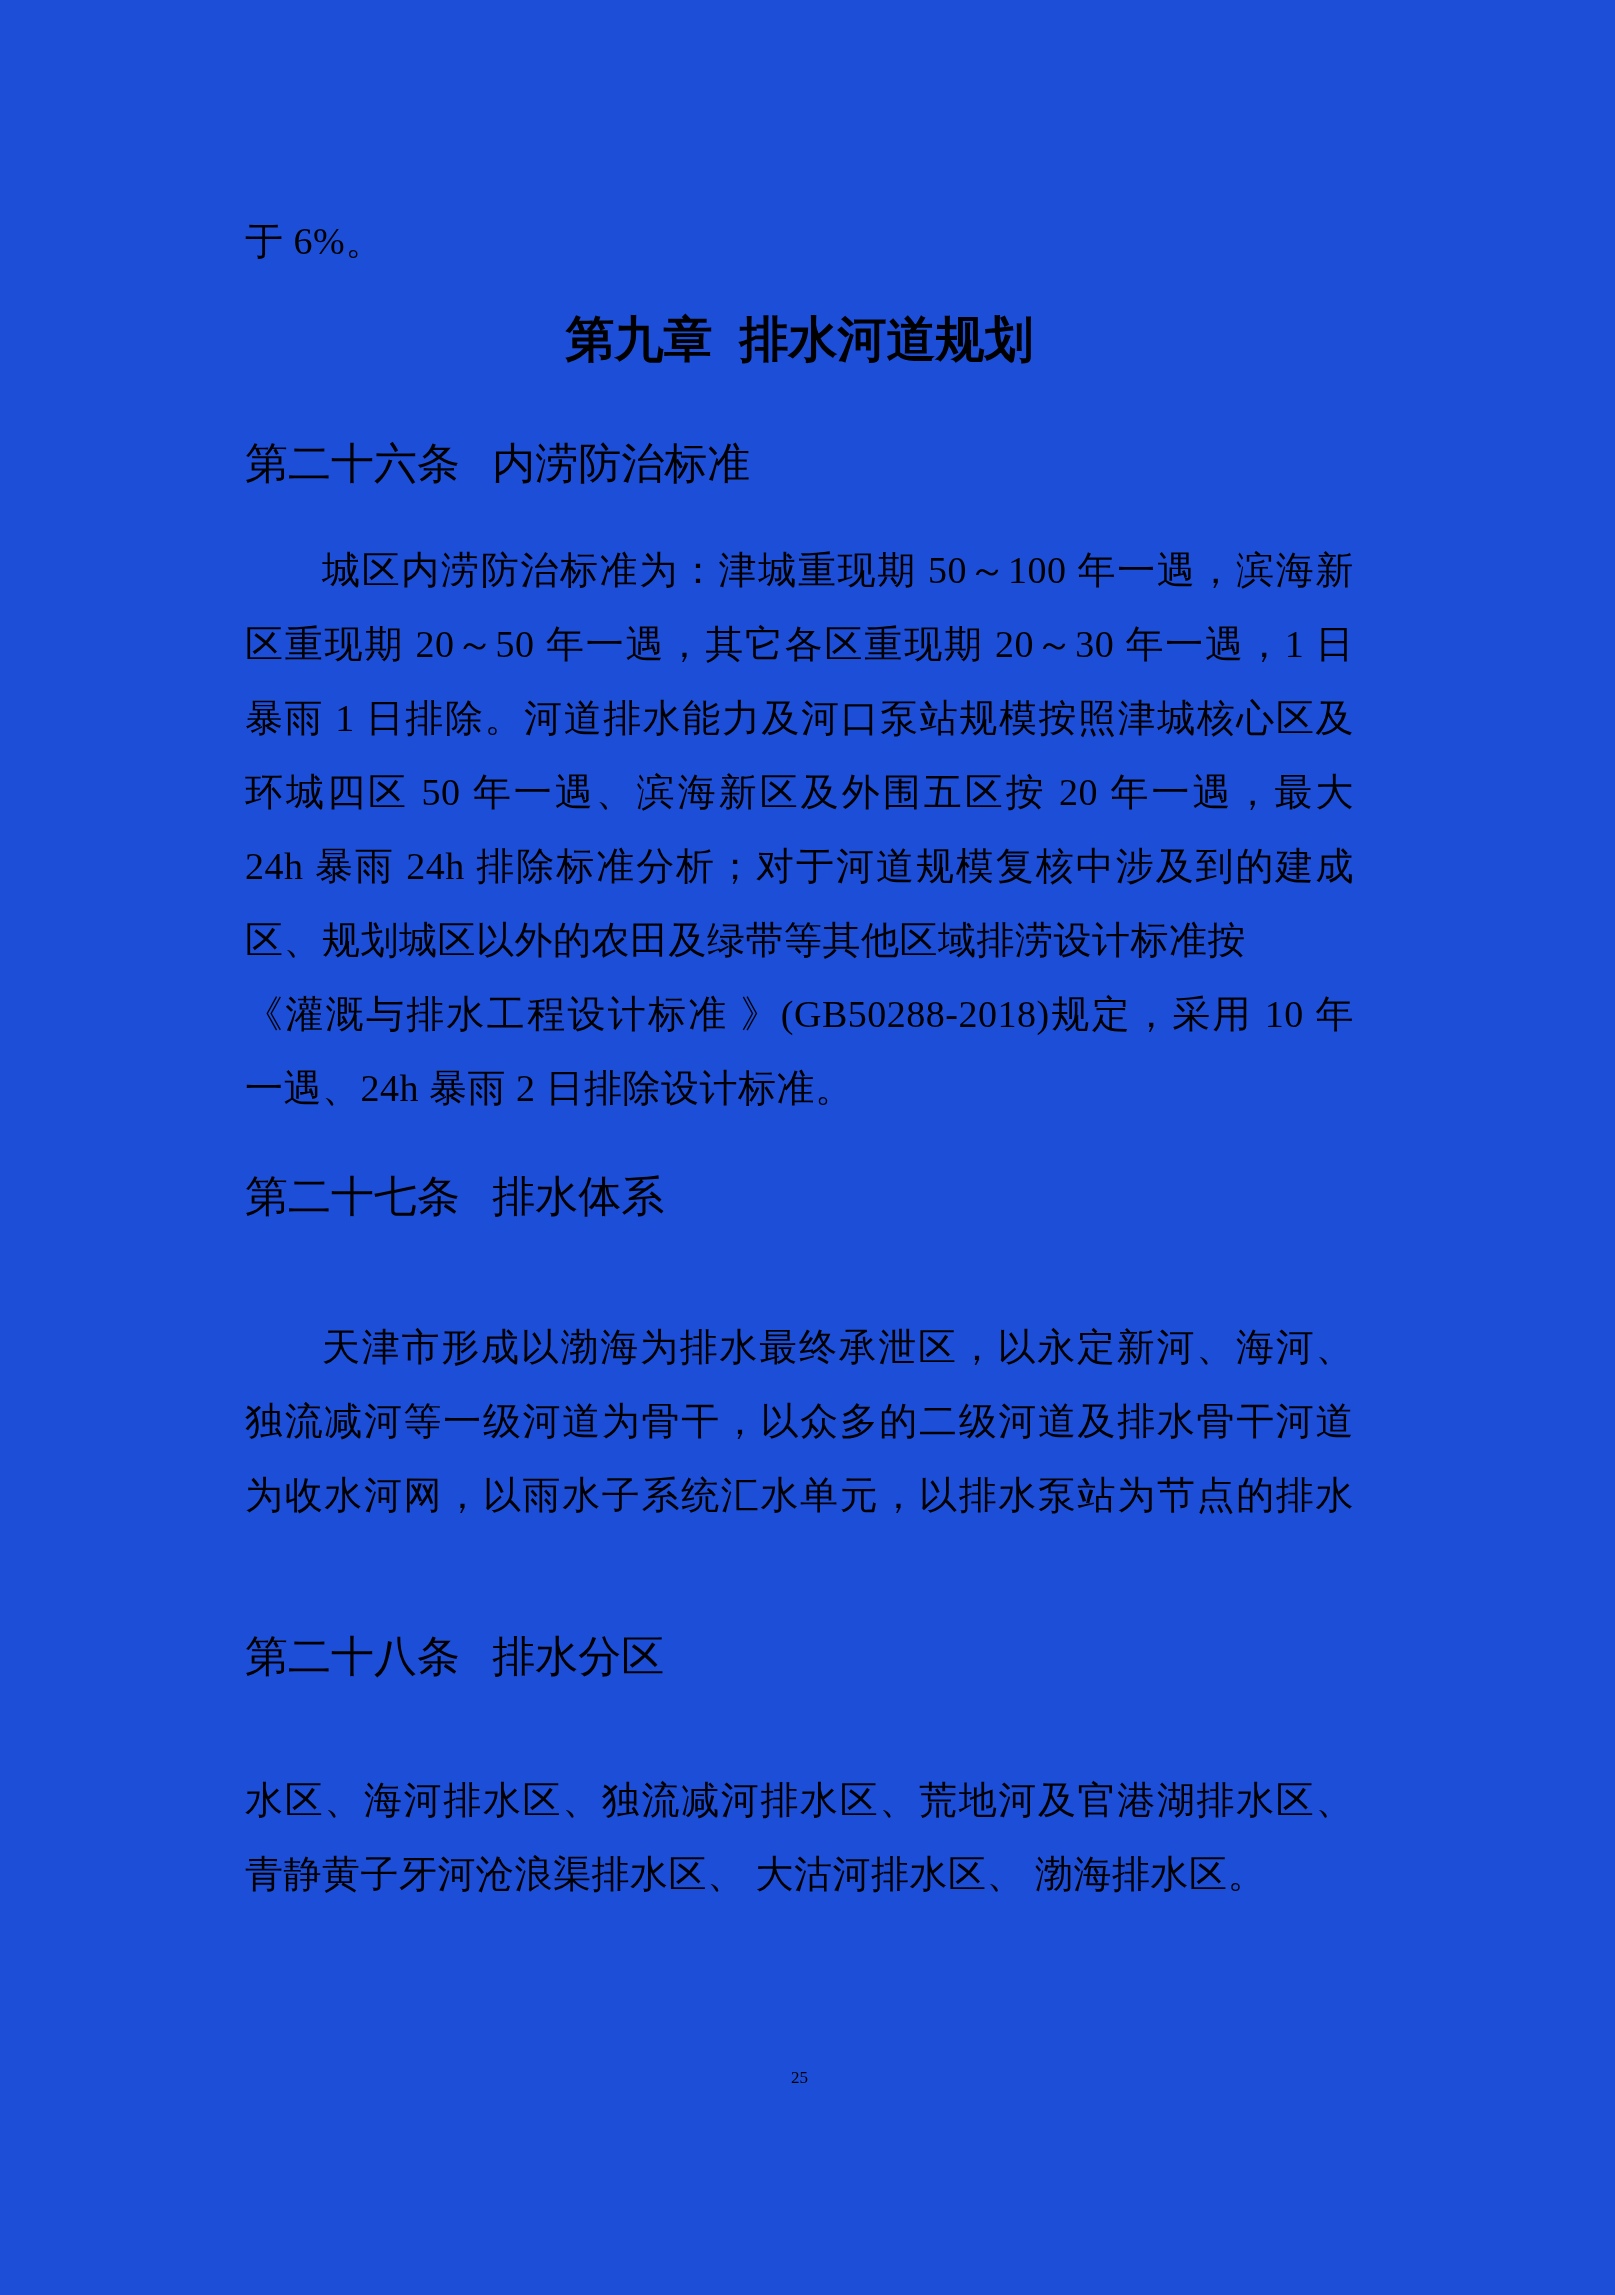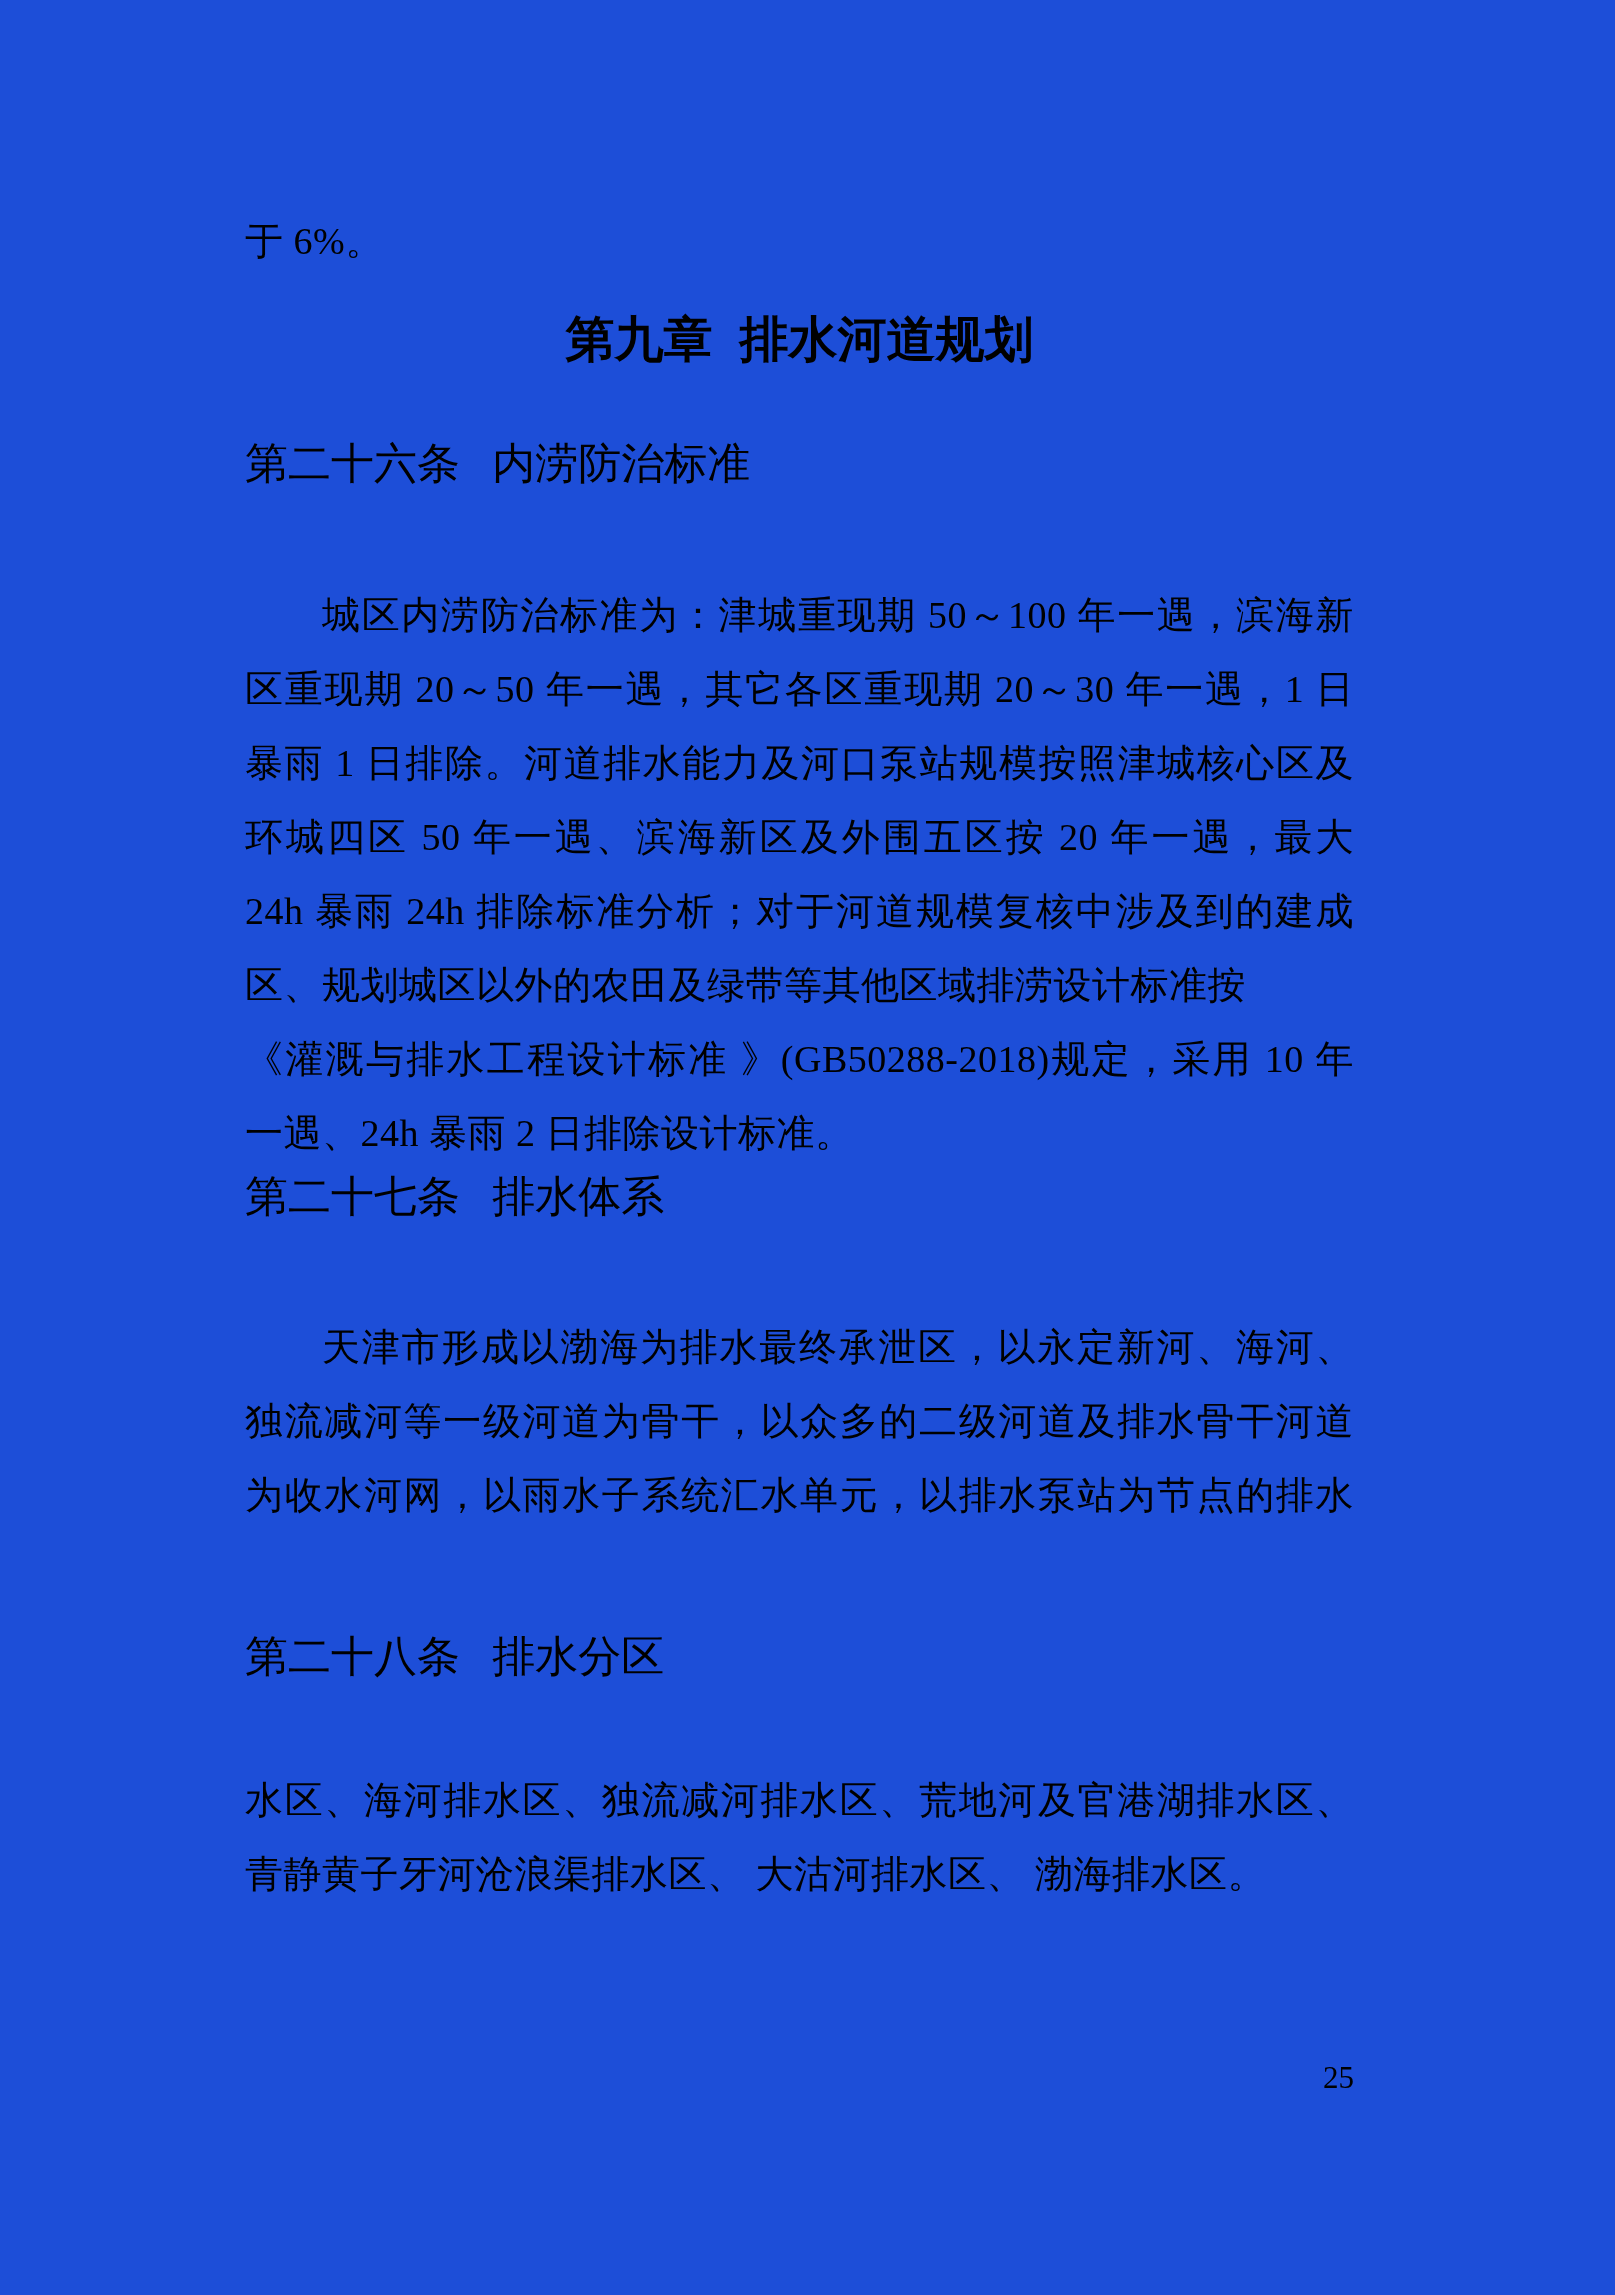--- a/index.html
+++ b/index.html
@@ -66,38 +66,38 @@
     font-weight: normal;
     font-size: 43px;
     line-height: 59px;
     white-space: pre-wrap;
     color: #000000;
   }
   .pagenum {
     position: absolute;
     left: 245px;
     width: 1109px;
-    text-align: right;
-    font-size: 31px;
+    text-align: center;
+    font-size: 17px;
     line-height: 34px;
     color: #000000;
   }
 </style>
 </head>
 <body>
 
 <div class="page">
 
   <div class="bline abs" style="top:204px">于 6%。</div>
 
   <div class="chapter" style="top:302px">第九章  排水河道规划</div>
 
   <div class="heading" style="top:434px">第二十六条   内涝防治标准</div>
 
-  <div class="para" style="top:578px">
+  <div class="para" style="top:533px">
     <div class="bline jl ind">城区内涝防治标准为：津城重现期 50～100 年一遇，滨海新</div>
     <div class="bline jl">区重现期 20～50 年一遇，其它各区重现期 20～30 年一遇，1 日</div>
     <div class="bline jl">暴雨 1 日排除。河道排水能力及河口泵站规模按照津城核心区及</div>
     <div class="bline jl">环城四区 50 年一遇、滨海新区及外围五区按 20 年一遇，最大</div>
     <div class="bline jl">24h 暴雨 24h 排除标准分析；对于河道规模复核中涉及到的建成</div>
     <div class="bline">区、规划城区以外的农田及绿带等其他区域排涝设计标准按</div>
     <div class="bline jl">《灌溉与排水工程设计标准 》(GB50288-2018)规定，采用 10 年</div>
     <div class="bline">一遇、24h 暴雨 2 日排除设计标准。</div>
   </div>
 

